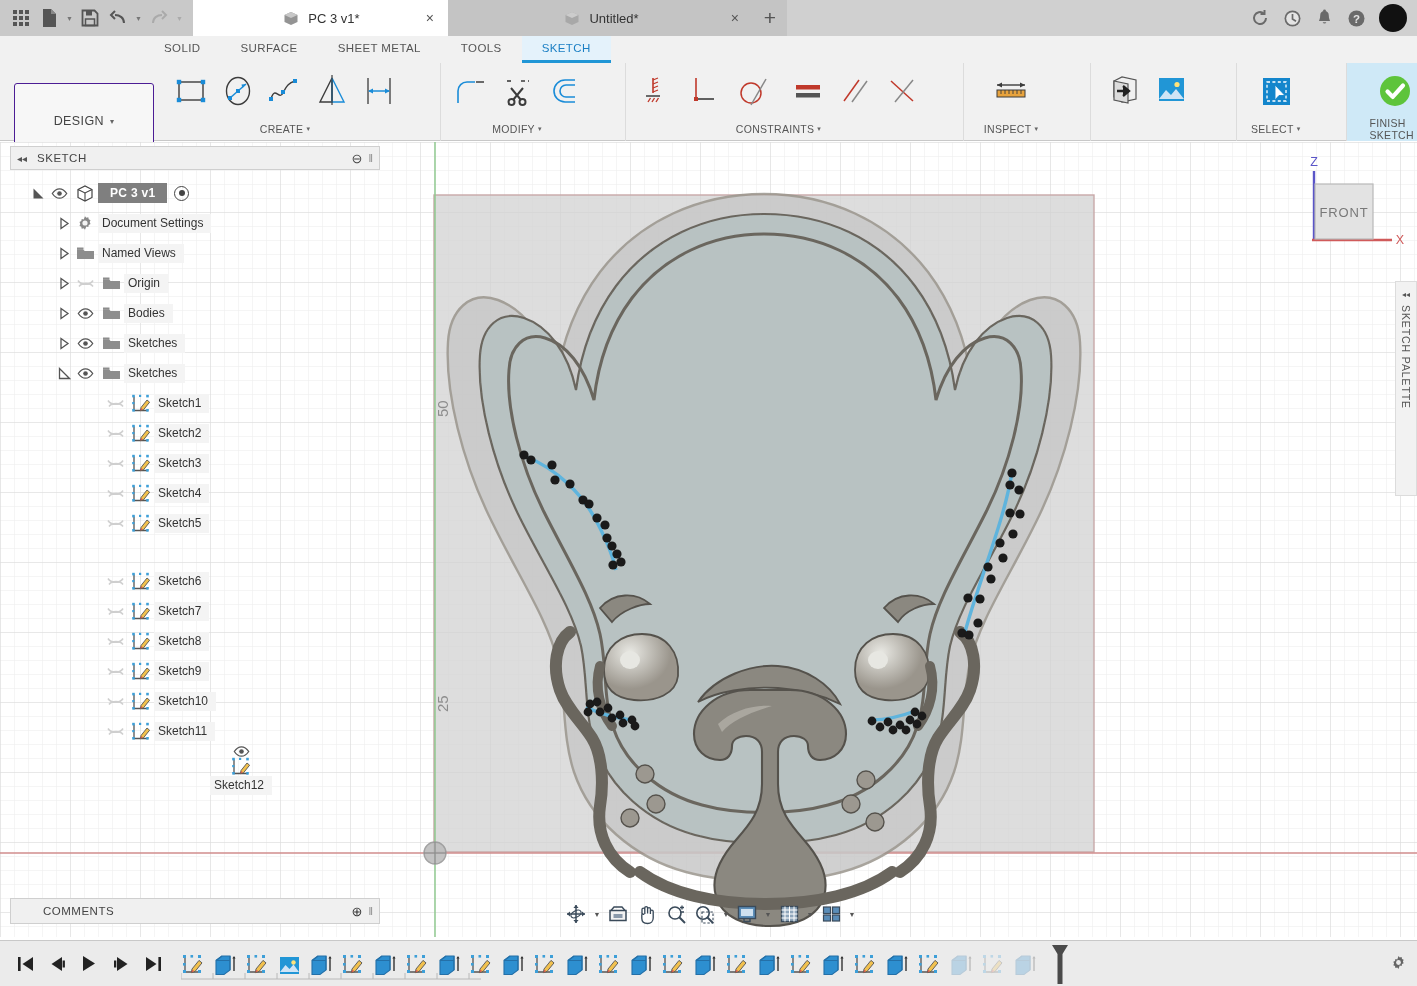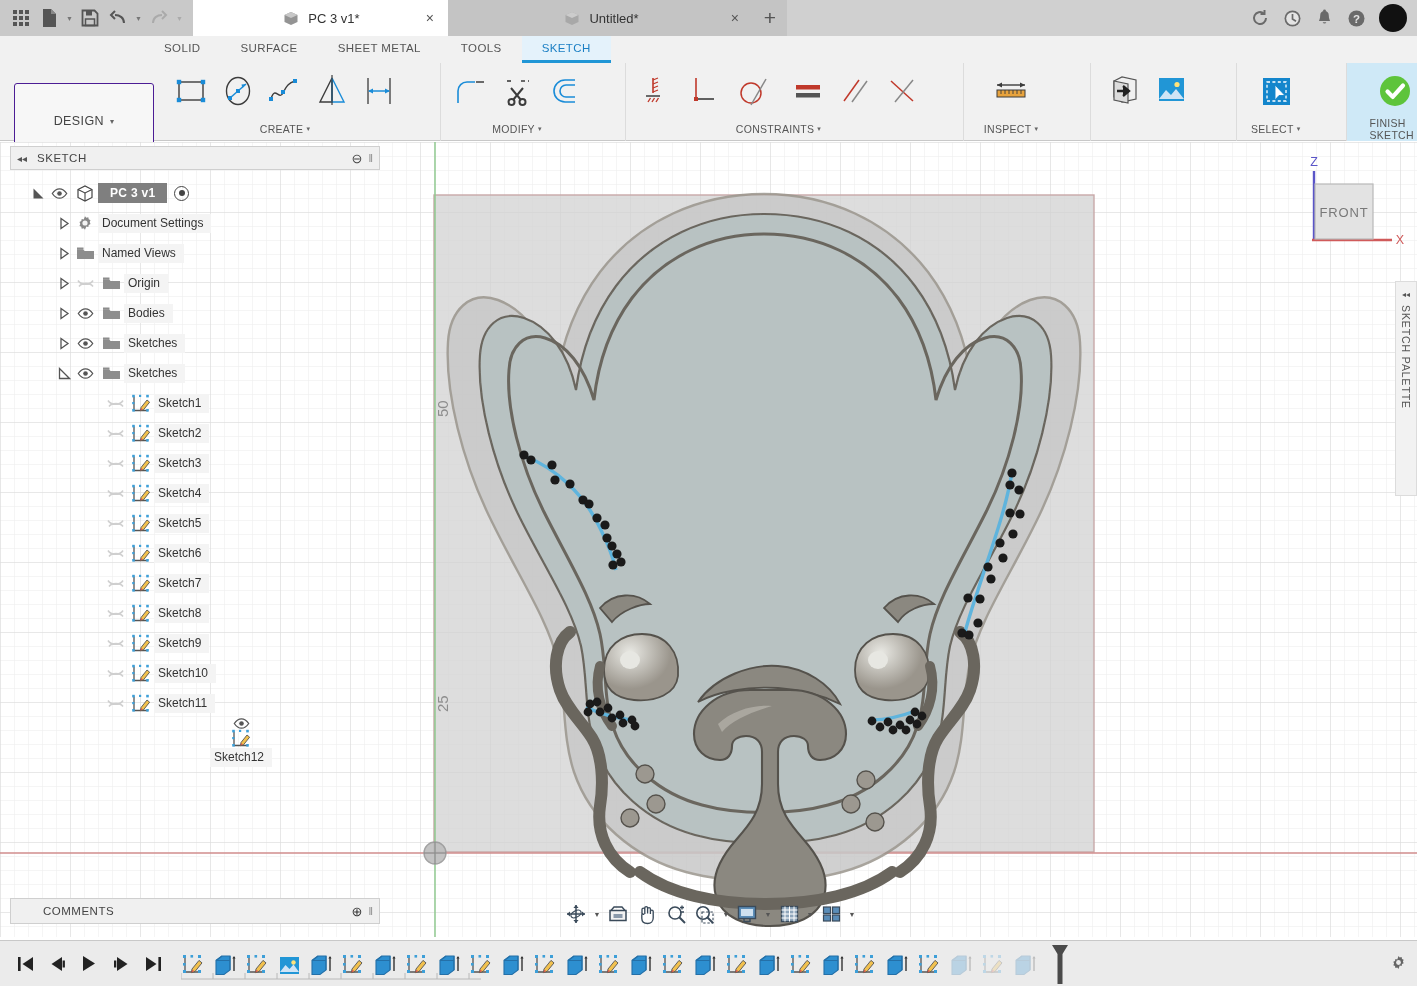--- a/index.html
+++ b/index.html
@@ -995,21 +995,21 @@
               <rect x="15.2" y="15" width="2.6" height="2.6"></rect>
               <rect x="8" y="0.8" width="2.2" height="2.2"></rect>
               <rect x="1.2" y="8" width="2.2" height="2.2"></rect>
             </g>
             <path d="M10 13.5l6-7.5 2.6 2.2-6 7.5-3.2 1z" fill="#f2c14e" stroke="#555" stroke-width="0.9"></path>
             <path d="M9.4 16.7l1-2.6 1.4 1.2z" fill="#d9534f"></path>
           </svg>
         </span>
         <span class="tlbl">Sketch5</span>
       </div>
-      <div class="trow" style="padding-left: 92px;">
+      <div class="trow" style="padding-left: 92px; margin-top: 28px;">
         <span class="eye">
           <svg width="19" height="13" viewBox="0 0 19 13">
             <path d="M2 3.5c3 5 12 5 15 0" fill="none" stroke="#cfcfcf" stroke-width="1.6"></path>
             <path d="M3 9.5c3-4 11-4 14 0" fill="none" stroke="#cfcfcf" stroke-width="1.6"></path>
           </svg>
         </span>
         <span class="ficon">
           <svg width="21" height="19" viewBox="0 0 21 19">
             <path d="M3 2.5v14h14" fill="none" stroke="#555" stroke-width="1.3"></path>
             <g fill="#3d9fd8">

